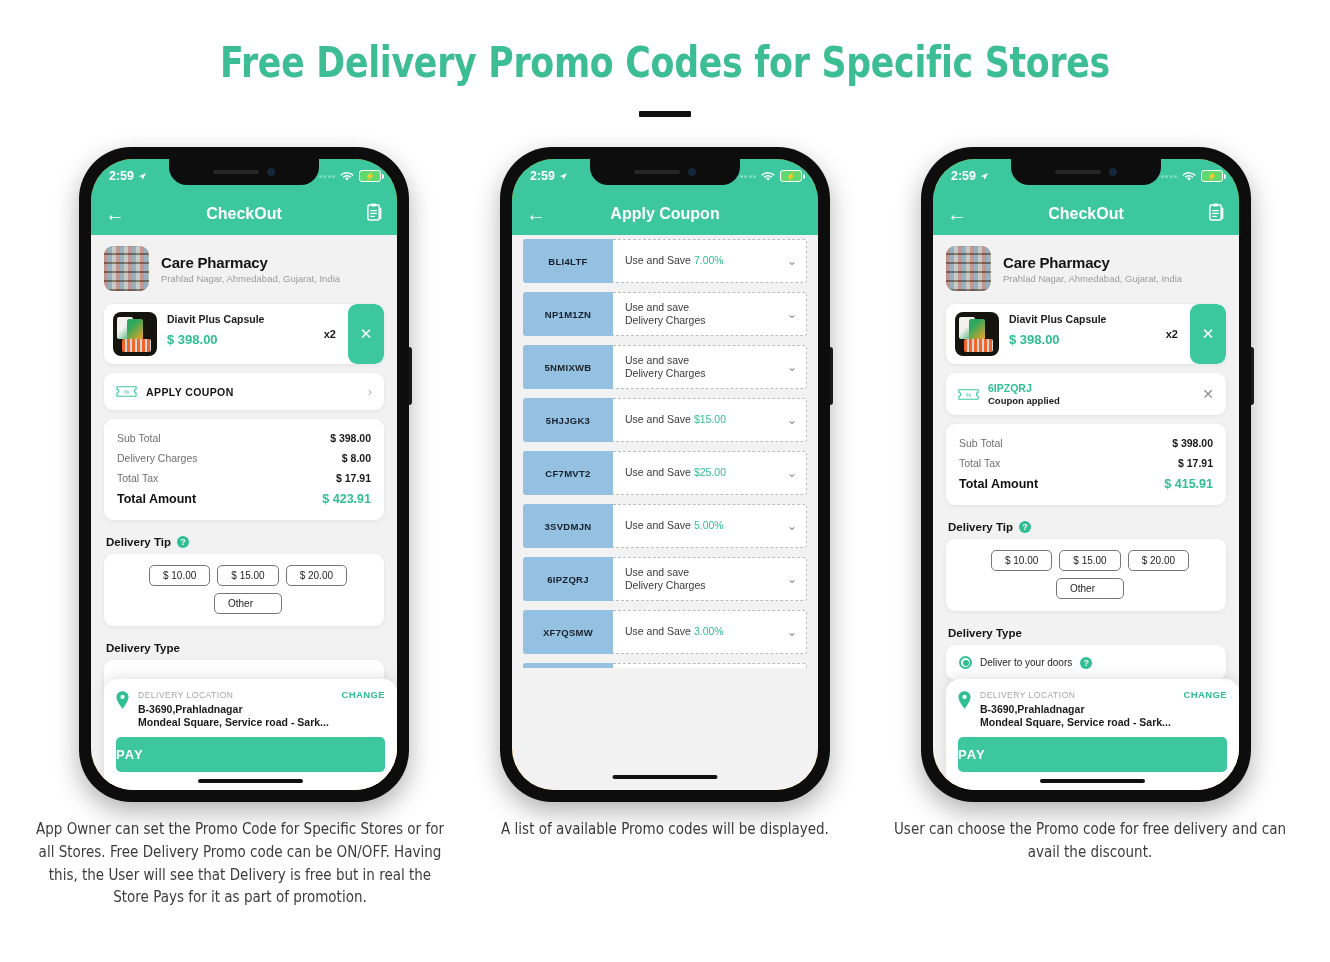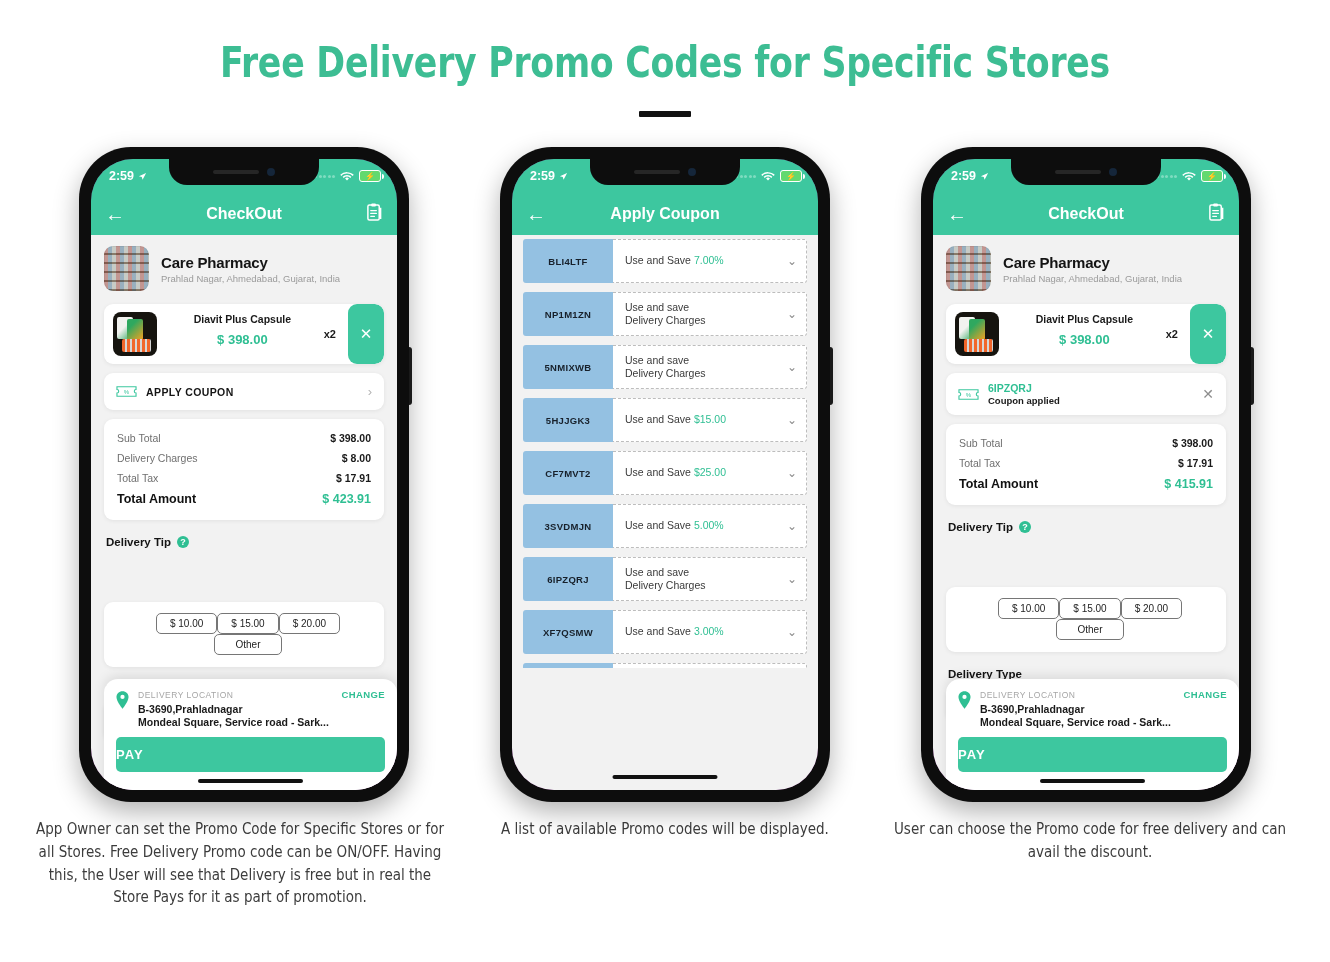--- a/index.html
+++ b/index.html
@@ -55,21 +55,21 @@
     right: -3px; top: 200px;
     width: 3px; height: 58px;
     background: #1a1a1a;
     border-radius: 0 3px 3px 0;
   }
   .screen {
     position: relative;
     width: 100%; height: 100%;
     border-radius: 42px;
     overflow: hidden;
-    background: #701a75;
+    background: #eab308;
   }
   .notch {
     position: absolute;
     left: 50%; top: 0;
     transform: translateX(-50%);
     width: 150px; height: 26px;
     background: #0d0d0d;
     border-radius: 0 0 18px 18px;
     z-index: 30;
     display: flex; align-items: center; justify-content: center; gap: 8px;
@@ -143,21 +143,21 @@
   .store-addr { font-size: 9.5px; color: #9b9b9b; margin-top: 2px; }
 
   .card {
     background: #ffffff;
     border-radius: 9px;
     margin: 0 13px 9px 13px;
     box-shadow: 0 1px 4px rgba(0,0,0,0.07);
   }
 
   
-  .product { display: flex; align-items: stretch; overflow: hidden; position: relative; text-align: center; }
+  .product { display: flex; align-items: stretch; overflow: hidden; position: relative; }
   .prod-img {
     width: 44px; height: 44px; border-radius: 8px; margin: 8px 0 8px 9px; flex: none;
     background: #16140f; position: relative; overflow: hidden;
   }
   .prod-img .box { position:absolute; left:4px; top:5px; width:16px; height:22px; background:linear-gradient(135deg,#f2f2ef 45%, #2fa85f 100%); border-radius:2px; }
   .prod-img .box2 { position:absolute; left:14px; top:7px; width:16px; height:21px; background:linear-gradient(135deg,#2fa85f 30%, #f6a11f 100%); border-radius:2px; }
   .prod-img .blister { position:absolute; left:9px; bottom:4px; width:29px; height:13px; background:#d8d8d8; border-radius:2px;
     background-image: repeating-linear-gradient(90deg,#f1662b 0 3px, #d6d6d6 3px 5px); }
   .prod-info { flex: 1; padding: 9px 6px 8px 10px; }
   .prod-name { font-size: 10.5px; font-weight: bold; color: #1a1a1a; }
@@ -188,27 +188,27 @@
   .trow.total .v { font-size: 12.5px; color: #2fbf93; font-weight: bold; }
 
   .sec-head { font-size: 11.5px; font-weight: bold; color: #141414; padding: 7px 15px 6px 15px; display: flex; align-items: center; gap: 6px; }
   .help {
     width: 12px; height: 12px; border-radius: 50%;
     background: #2fbf93; color: #fff;
     font-size: 9px; font-weight: bold;
     display: inline-flex; align-items: center; justify-content: center;
   }
 
-  .tips { display: flex; flex-wrap: wrap; justify-content: center; padding: 11px 12px 12px 20px; margin-top: 48px; }
+  .tips { display: flex; flex-wrap: wrap; justify-content: center; gap: 7px; padding: 11px 12px 12px 20px; }
   .tip {
     border: 1px solid #767676; border-radius: 5px;
     padding: 4px 13px; font-size: 10px; color: #232323;
     background: #fff; cursor: pointer;
   }
-  .tip.other { flex-basis: 100%; max-width: 68px; margin: 0 auto; text-align: center; }
+  .tip.other { flex-basis: 100%; max-width: 68px; margin: 0 auto; text-align: left; }
 
   .dtype { padding: 11px 13px; display: flex; align-items: center; gap: 8px; }
   .radio { width: 13px; height: 13px; border: 2px solid #2fbf93; border-radius: 50%; display: flex; align-items: center; justify-content: center; flex: none; }
   .radio i { width: 6px; height: 6px; background: #2fbf93; border-radius: 50%; display: block; }
   .dtype .txt { font-size: 10px; color: #232323; }
 
   
   .bottom-sheet {
     position: absolute; left: 13px; right: 0; bottom: 0;
     background: #ffffff;

